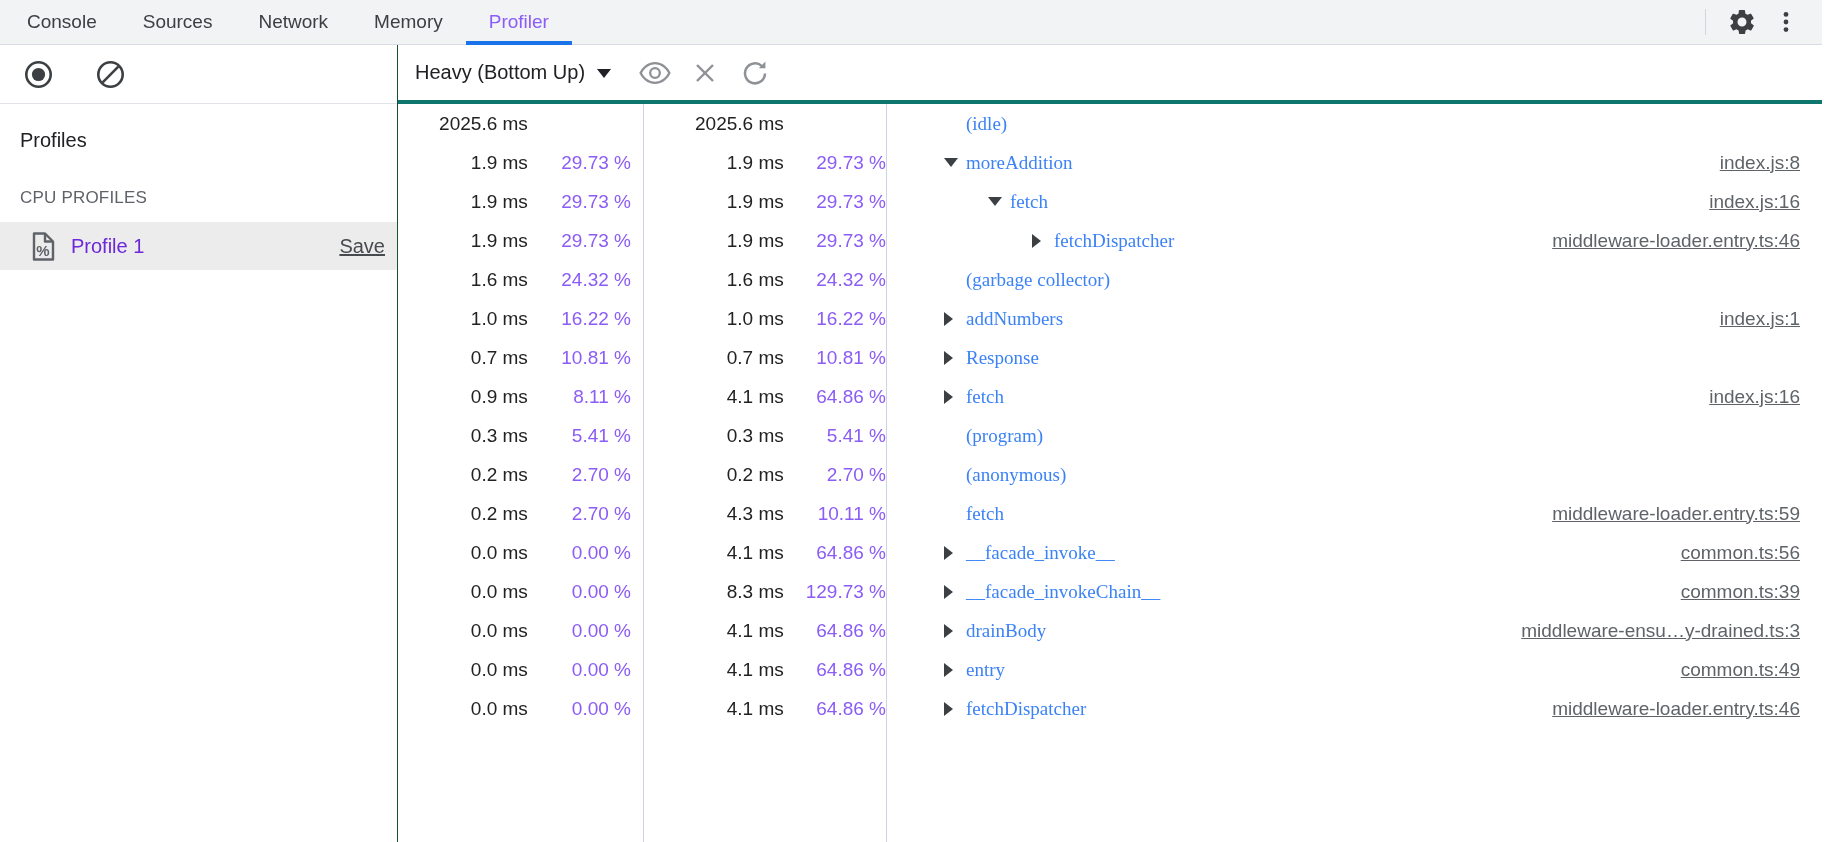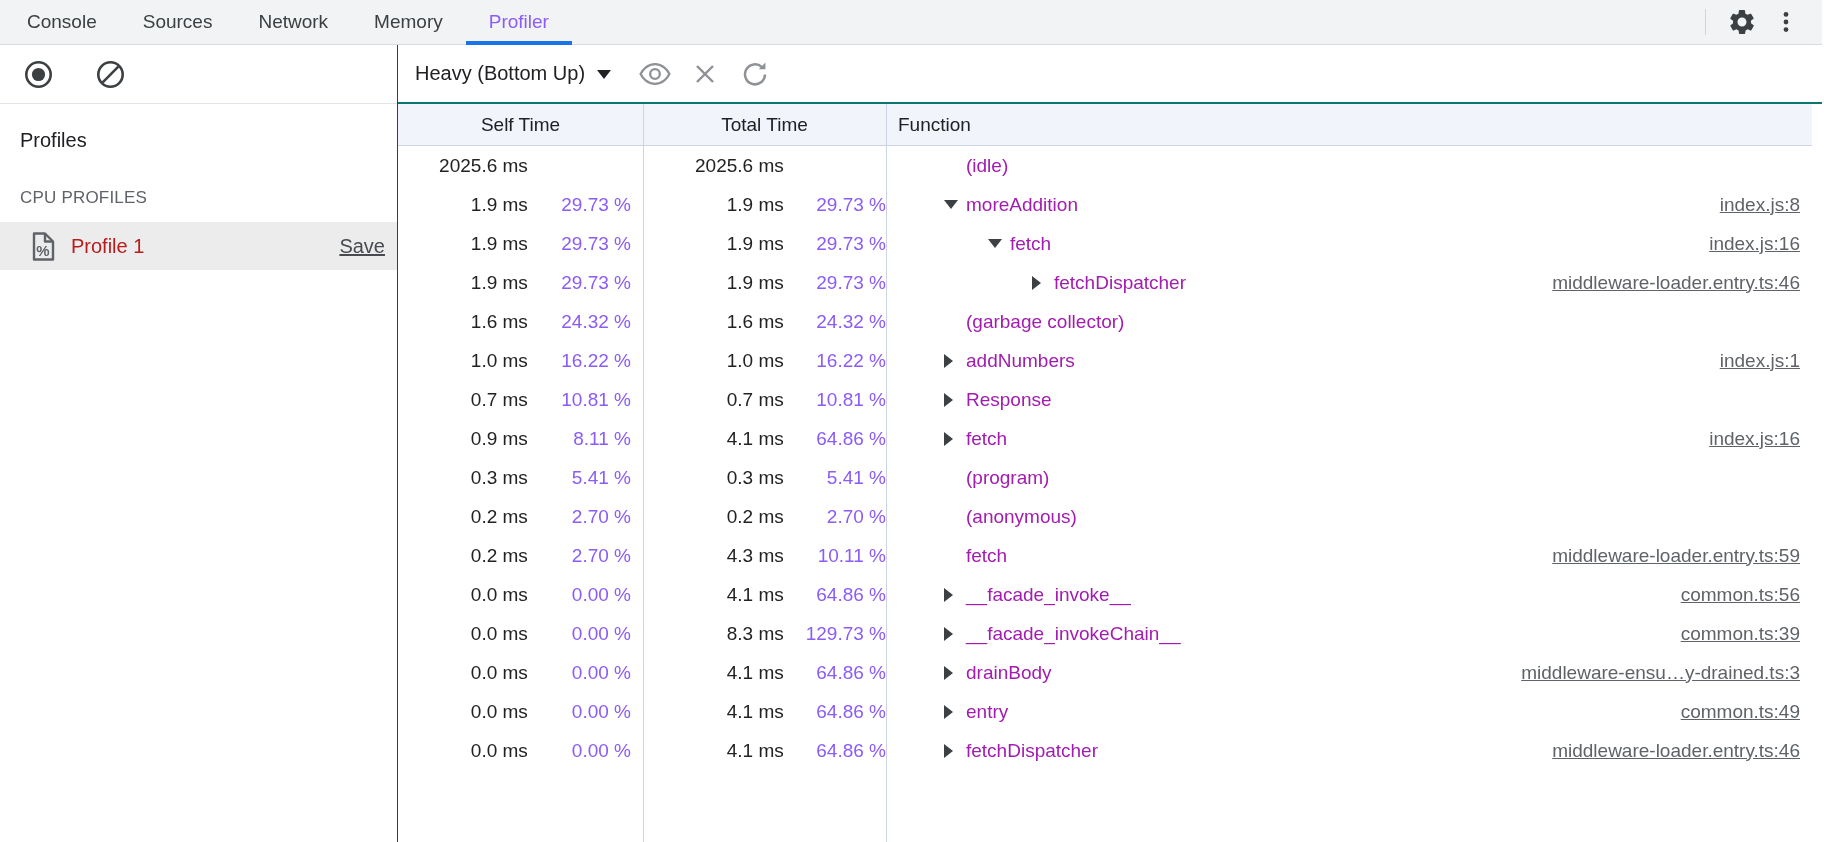--- a/index.html
+++ b/index.html
@@ -23,38 +23,38 @@
 
   
   .main { flex:1; display:flex; min-height:0; }
   .left-panel { width:398px; flex:0 0 398px; border-right:1px solid #14532d;
                 display:flex; flex-direction:column; background:#fff; }
   .right-panel { flex:1; display:flex; flex-direction:column; min-width:0; }
 
   
   .left-toolbar { height:59px; flex:0 0 59px; border-bottom:1px solid #e0e3e7;
                   display:flex; align-items:center; padding-left:20px; gap:22px; }
-  .right-toolbar { height:59px; flex:0 0 59px; border-bottom:2px solid #0f766e;
+  .right-toolbar { height:59px; flex:0 0 59px; border-bottom:4px solid #0f766e;
                    display:flex; align-items:center; padding-left:17px; }
   .dropdown { display:flex; align-items:center; font-size:20px; color:#202124; cursor:pointer; }
   .caret-down { width:0; height:0; border-left:7px solid transparent; border-right:7px solid transparent;
                 border-top:9px solid #202124; margin-left:12px; margin-top:2px; }
   .tb-icon { border:none; background:transparent; width:36px; height:36px; display:flex;
              align-items:center; justify-content:center; cursor:pointer; }
   .tb-icon.eye { margin-left:26px; }
   .tb-icon + .tb-icon { margin-left:14px; }
 
   
   .sidebar { flex:1; }
   .profiles-heading { font-size:20px; color:#202124; padding:25px 0 0 20px; }
   .cpu-profiles-label { font-size:17px; color:#5f6368; padding:36px 0 0 20px; letter-spacing:.2px; }
   .profile-item { margin-top:14px; height:48px; background:#ececec; display:flex;
                   align-items:center; padding:0 12px 0 30px; cursor:pointer; }
   .profile-item .doc-icon { margin-right:14px; display:flex; }
-  .profile-name { font-size:20px; color:#b91c1c; }
+  .profile-name { font-size:20px; color:#6d28d9; }
   .save-link { margin-left:auto; font-size:20px; color:#474a4e; text-decoration:underline; cursor:pointer; }
 
   
   .grid { flex:1; position:relative; margin-right:10px; min-height:0; }
   .col-line { position:absolute; top:0; bottom:0; width:1px; background:#ccd3e4; z-index:2; }
   .col-line.c1 { left:245px; }
   .col-line.c2 { left:488px; }
   .grid-header { display:flex; height:42px; background:#f2f4fb; border-bottom:1px solid #ccd3e4;
                  align-items:center; font-size:19px; color:#202124; }
   .gh-cell { cursor:pointer; }
@@ -69,21 +69,21 @@
   .cell-total { width:243px; }
   .t-ms { width:53%; text-align:right; color:#222; white-space:nowrap; }
   .t-pct { flex:1; text-align:right; padding-right:12px; color:#8b5cf6; white-space:nowrap; }
   .cell-fn { flex:1; display:flex; align-items:center; padding-left:34px; min-width:0; }
   .indent { flex:0 0 auto; }
   .arrow { width:22px; flex:0 0 22px; display:flex; align-items:center; }
   .tri-down { width:0; height:0; border-left:7px solid transparent; border-right:7px solid transparent;
               border-top:9px solid #3c4043; }
   .tri-right { width:0; height:0; border-top:7px solid transparent; border-bottom:7px solid transparent;
                border-left:9px solid #3c4043; }
-  .fn-name { color:#a21caf; white-space:nowrap; }
+  .fn-name { color:#3b82f6; white-space:nowrap;font-family:Liberation Serif, serif; }
   .src-link { margin-left:auto; padding-right:12px; color:#5f6368; text-decoration:underline;
               white-space:nowrap; cursor:pointer; }
 </style>
 </head>
 <body>
 
 <div class="devtools">
 
   <div class="tabbar">
     <div class="tab">Console</div>
@@ -182,25 +182,20 @@
                 <path d="M21.9 8.1 A10 10 0 1 0 25 15.5" fill="none" stroke="#8e9196" stroke-width="2.5"></path>
                 <path d="M25.4 3.6 v6.6 h-6.6 z" fill="#8e9196"></path>
               </svg>
           </span>
         </button>
       </div>
 
       <div class="grid">
         <div class="col-line c1"></div>
         <div class="col-line c2"></div>
-        <div class="grid-header">
-          <div class="gh-cell gh-self">Self Time</div>
-          <div class="gh-cell gh-total">Total Time</div>
-          <div class="gh-cell gh-fn">Function</div>
-        </div>
         <div class="grid-body" id="grid-body">
             <div class="grid-row">
               <div class="cell-time cell-self">
                 <span class="t-ms">2025.6 ms</span>
                 <span class="t-pct"></span>
               </div>
               <div class="cell-time cell-total">
                 <span class="t-ms">2025.6 ms</span>
                 <span class="t-pct"></span>
               </div>

